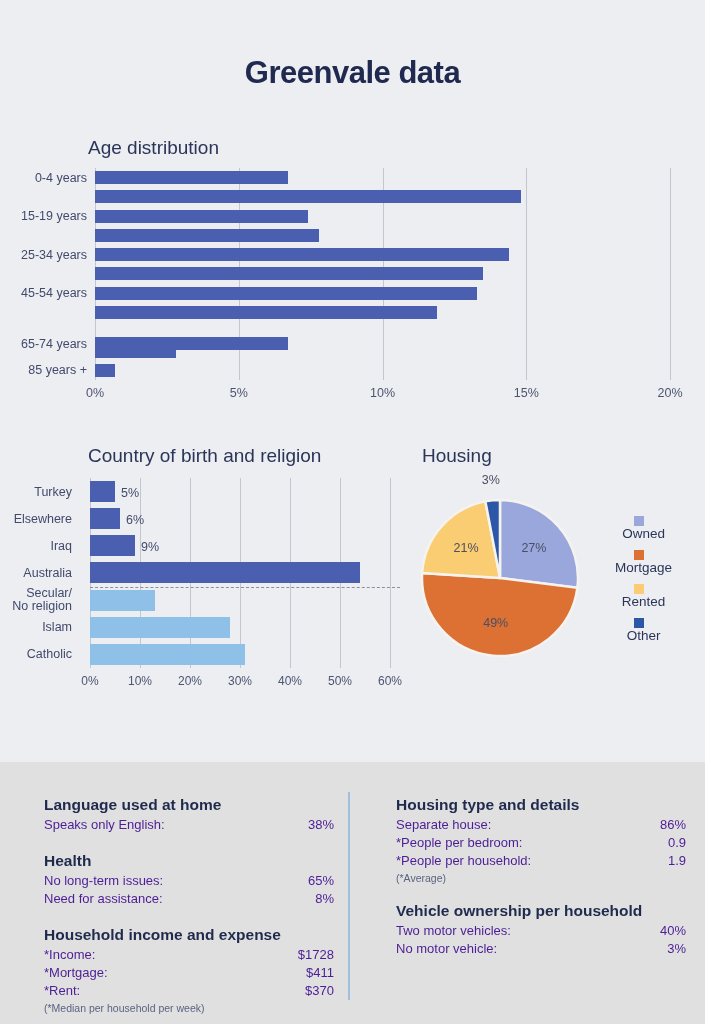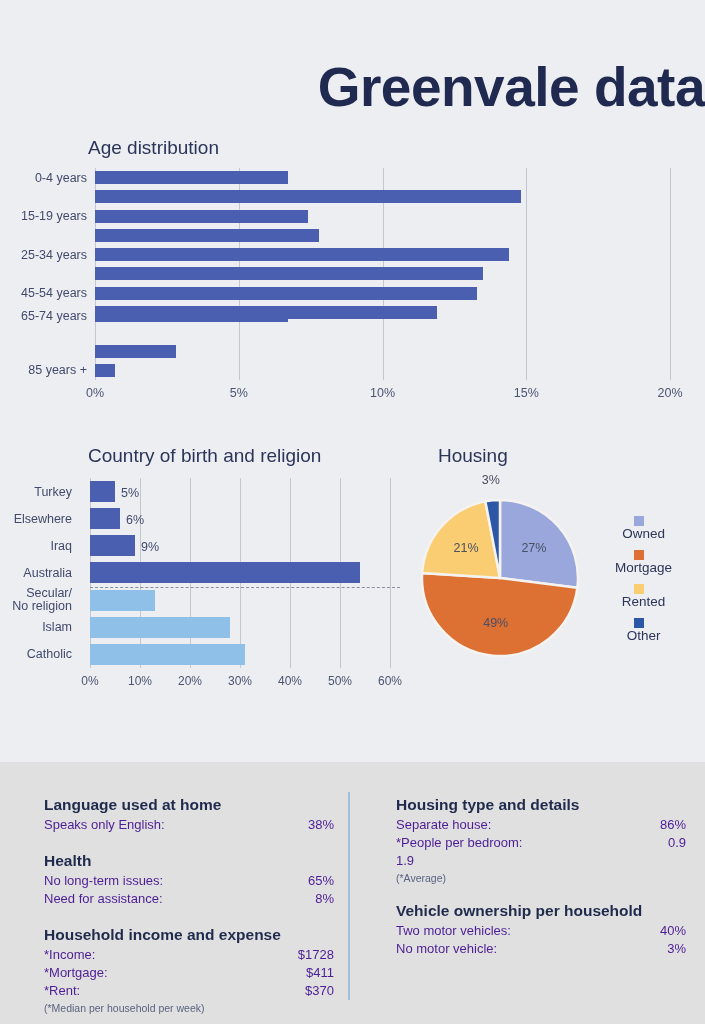--- a/index.html
+++ b/index.html
@@ -16,33 +16,33 @@
     background: #edeef2;
   }
   .bottom-zone {
     position: absolute; left: 0; top: 762px; width: 705px; height: 262px;
     background: #e0e0e0;
   }
 
   
   .main-title {
     position: absolute; left: 0; top: 55px; width: 705px;
-    text-align: right;
-    font-size: 55px; font-weight: bold; letter-spacing: -0.5px;
+    text-align: center;
+    font-size: 31px; font-weight: bold; letter-spacing: -0.5px;
     color: #20294f;
   }
 
   
   .chart-title {
     position: absolute;
     font-size: 19px; color: #2b3558; font-weight: normal;
   }
   #age-title { left: 88px; top: 137px; }
   #cob-title { left: 88px; top: 445px; }
-  #housing-title { left: 438px; top: 445px; }
+  #housing-title { left: 422px; top: 445px; }
 
   
   #age-chart {
     position: absolute; left: 0; top: 168px; width: 705px; height: 245px;
   }
   .age-plot {
     position: absolute; left: 95px; top: 0; width: 575px; height: 212px; text-align: right;
   }
   .gridline {
     position: absolute; top: 0; bottom: 0; width: 1px; background: #c3c6cf;
@@ -158,21 +158,21 @@
         <div class="age-bar-row" style="top: 96.3636px; height: 19.2727px;">
           <div class="age-bar" style="top: 3.13636px; width: 388.125px; background: rgb(74, 95, 176);"></div>
         </div>
         <div class="age-bar-row" style="top: 115.636px; height: 19.2727px;">
           <div class="age-bar" style="top: 3.13636px; width: 382.375px; background: rgb(74, 95, 176);"></div>
           <div class="age-rowlabel" style="top: 3.63636px;">45-54 years</div>
         </div>
         <div class="age-bar-row" style="top: 134.909px; height: 19.2727px;">
           <div class="age-bar" style="top: 3.13636px; width: 342.125px; background: rgb(74, 95, 176);"></div>
         </div>
-        <div class="age-bar-row" style="top: 138px; height: 19.2727px;">
+        <div class="age-bar-row" style="top: 166px; height: 19.2727px;">
           <div class="age-bar" style="top: 3.13636px; width: 192.625px; background: rgb(74, 95, 176);"></div>
           <div class="age-rowlabel" style="top: 3.63636px;">65-74 years</div>
         </div>
         <div class="age-bar-row" style="top: 173.455px; height: 19.2727px;">
           <div class="age-bar" style="top: 3.13636px; width: 80.5px; background: rgb(74, 95, 176);"></div>
         </div>
         <div class="age-bar-row" style="top: 192.727px; height: 19.2727px;">
           <div class="age-bar" style="top: 3.13636px; width: 20.125px; background: rgb(74, 95, 176);"></div>
           <div class="age-rowlabel" style="top: 3.63636px;">85 years +</div>
         </div>
@@ -316,20 +316,21 @@
         <div class="stat-heading">Housing type and details</div>
         <div class="stat-row">
           <span class="k">Separate house:</span>
           <span class="v">86%</span>
         </div>
         <div class="stat-row">
           <span class="k">*People per bedroom:</span>
           <span class="v">0.9</span>
         </div>
         <div class="stat-row">
+          <span class="k">*People per household:</span>
           <span class="v">1.9</span>
         </div>
         <div class="stat-note">(*Average)</div>
       </div>
       <div class="stat-group">
         <div class="stat-heading">Vehicle ownership per household</div>
         <div class="stat-row">
           <span class="k">Two motor vehicles:</span>
           <span class="v">40%</span>
         </div>

